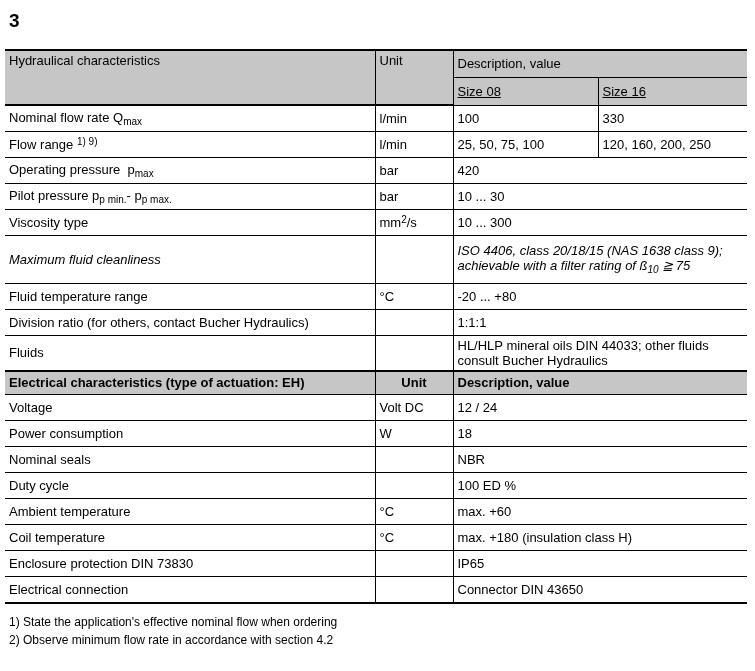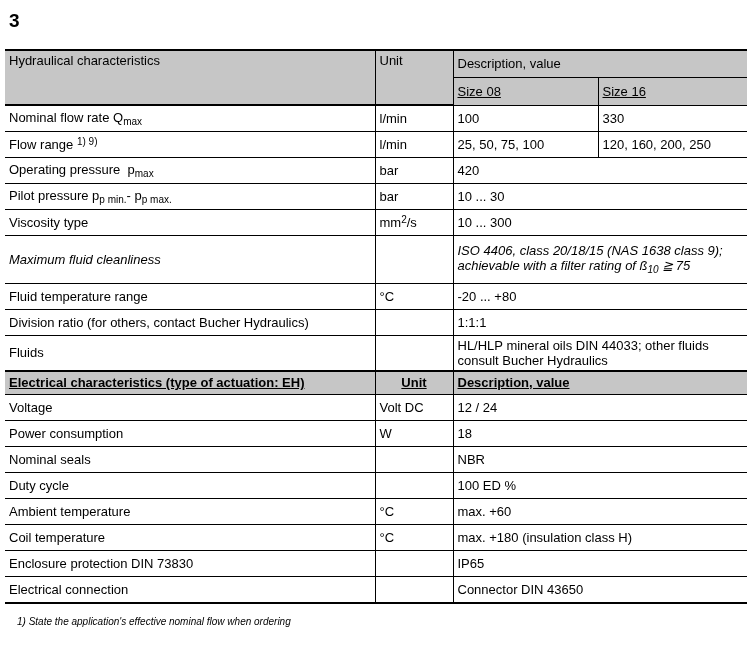--- a/index.html
+++ b/index.html
@@ -29,27 +29,27 @@
   .th-size { background:var(--header-bg); font-weight:bold; border-bottom:2px solid var(--line);text-decoration:underline; }
 
   
   tr.r { height:26px; }
   td.c-label { padding-left:6px;margin-left:20px; }
   td.c-unit { text-align:center; }
   td.c-val { padding-left:5px; }
 
   
   tr.ehdr { height:24px; }
-  tr.ehdr td { background:var(--header-bg); font-weight:bold; border-top:2px solid var(--line);text-decoration:underline; }
+  tr.ehdr td { background:var(--header-bg); font-weight:bold; border-top:2px solid var(--line); }
   tr.ehdr td.c-unit { text-align:center; }
 
   .sub { font-size:10px; vertical-align:-3px; }
   .sup { font-size:10px; vertical-align:4px; }
 
-  .footnotes { margin:9px 0 0 12px; font-size:10px; line-height:18px;font-style:italic; }
+  .footnotes { margin:9px 0 0 4px; font-size:12px; line-height:18px; }
 </style>
 </head>
 <body>
 
 <div class="page">
 
   <div class="title">
     <span class="title-num">3</span>
   </div>
 
@@ -166,15 +166,16 @@
         <tr class="r">
           <td class="c-label"><span>Electrical connection</span></td>
           <td class="c-unit"></td>
           <td class="c-val" colspan="2"><span>Connector DIN 43650</span></td>
         </tr>
       </tbody>
   </table>
 
   <div class="footnotes">
     <div>1) State the application's effective nominal flow when ordering</div>
+    <div>2) Observe minimum flow rate in accordance with section 4.2</div>
   </div>
 
 </div>
 
 </body></html>

